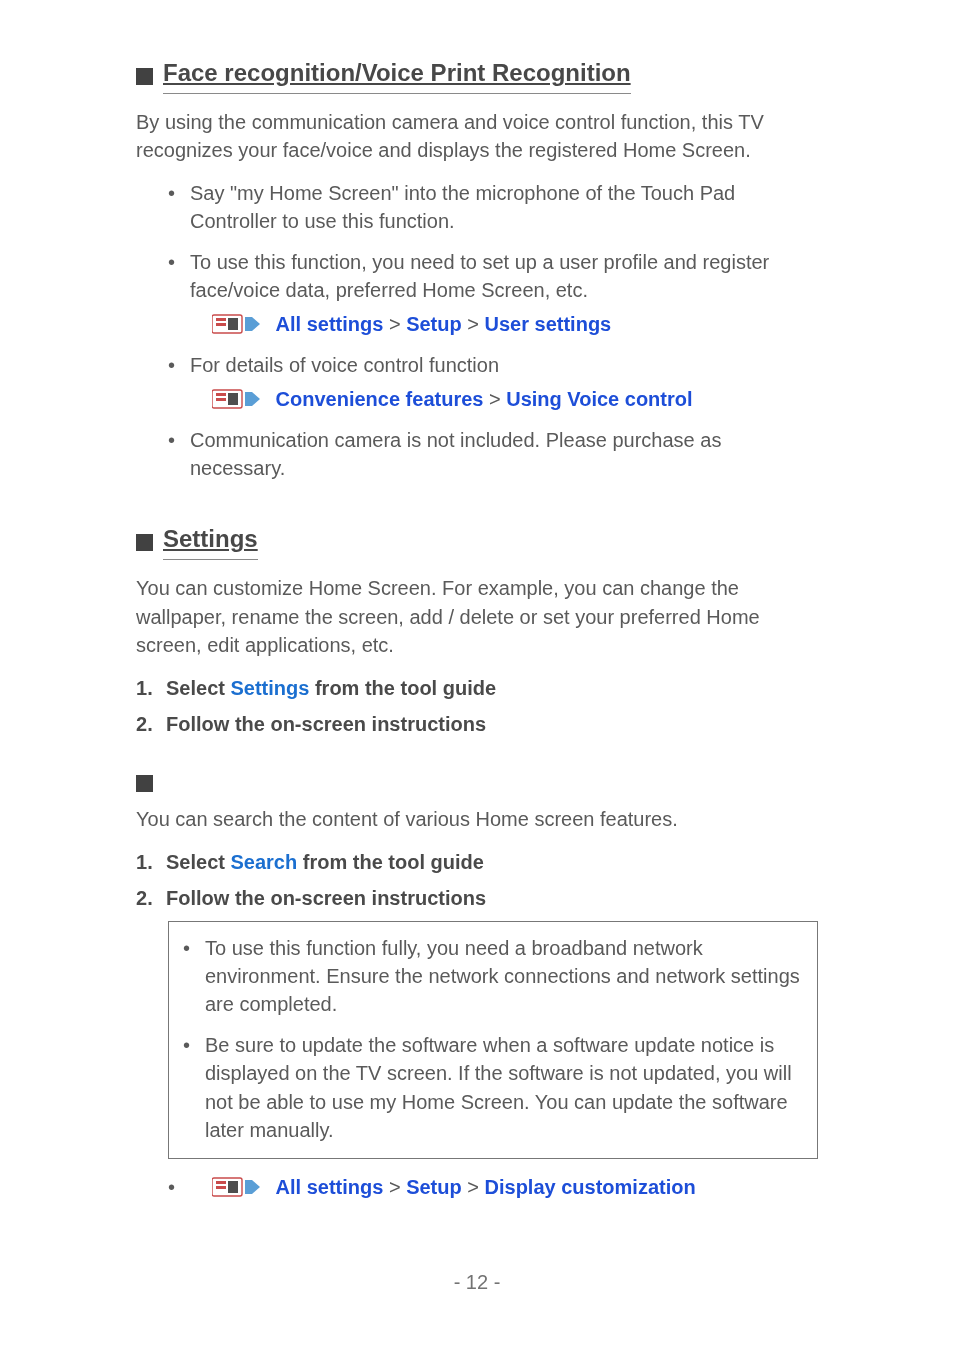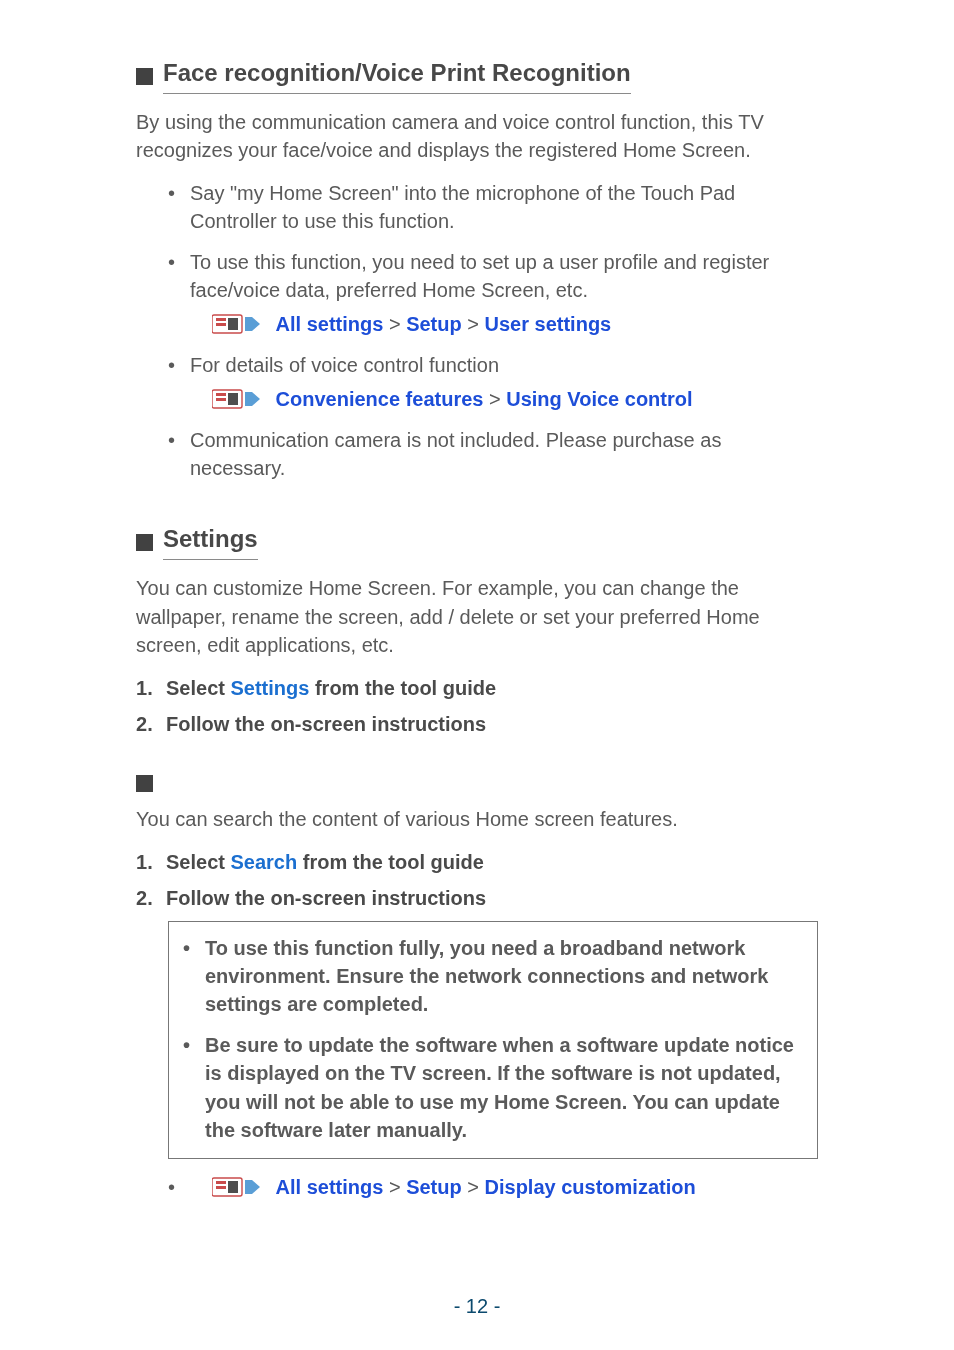--- a/index.html
+++ b/index.html
@@ -30,20 +30,21 @@
     display: flex;
     align-items: center;
     margin: 0 0 14px 0;
   }
   .heading-text {
     font-size: 24px;
     font-weight: bold;
     color: #484848;
     border-bottom: 1.5px solid #8a8a8a;
     padding-bottom: 3px;
+    text-decoration: underline;
   }
   .body-para {
     margin: 0 0 14px 0;
   }
   ul.bullets {
     list-style: none;
     padding: 0;
     margin: 0 0 0 32px;
   }
   ul.bullets > li {
@@ -92,31 +93,30 @@
     content: counter(step) ".";
     position: absolute;
     left: 0;
     top: 0;
   }
   .blue-link { color: #1b6fd0; }
   .note-box {
     border: 1px solid #777;
     margin: 2px 0 14px 32px;
     padding: 12px 2px 2px 14px;
-    font-weight: bold;
   }
   .note-box ul.bullets { margin-left: 0; }
   .page-number {
     position: absolute;
-    bottom: 32px;
+    bottom: 56px;
     left: 0;
     width: 954px;
     text-align: center;
     font-size: 20px;
-    color: #0c4a6e;
+    color: #737373;
   }
 </style>
 </head>
 <body>
 
 <div class="page">
 
   <div class="section-heading">
     <span class="square"></span>
     <span class="heading-text">Face recognition/Voice Print Recognition</span>

